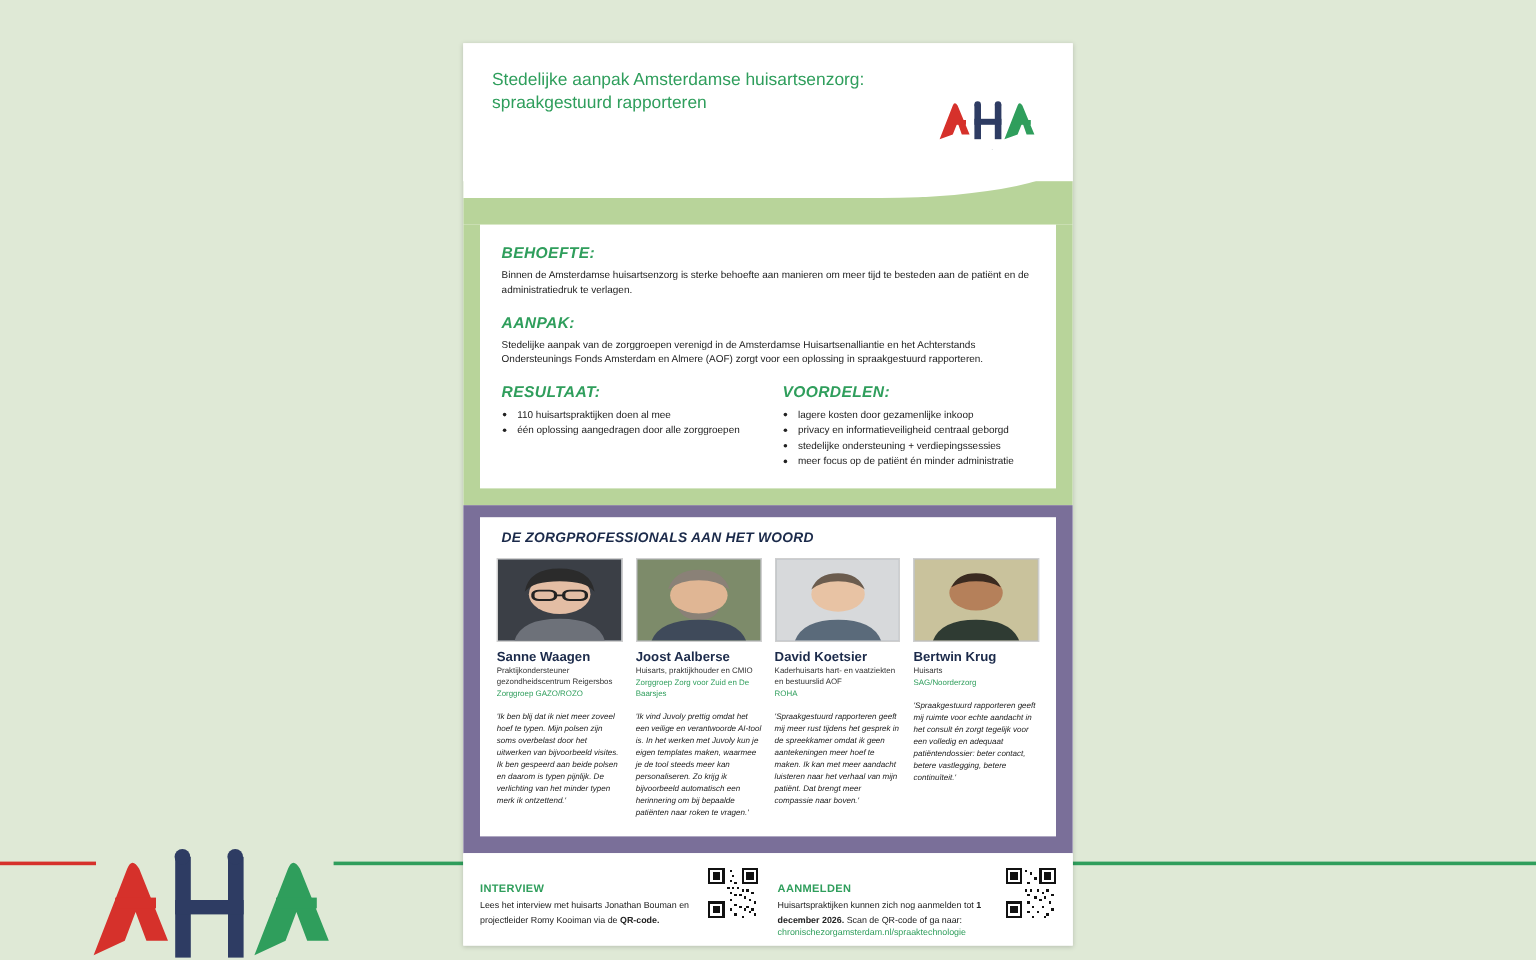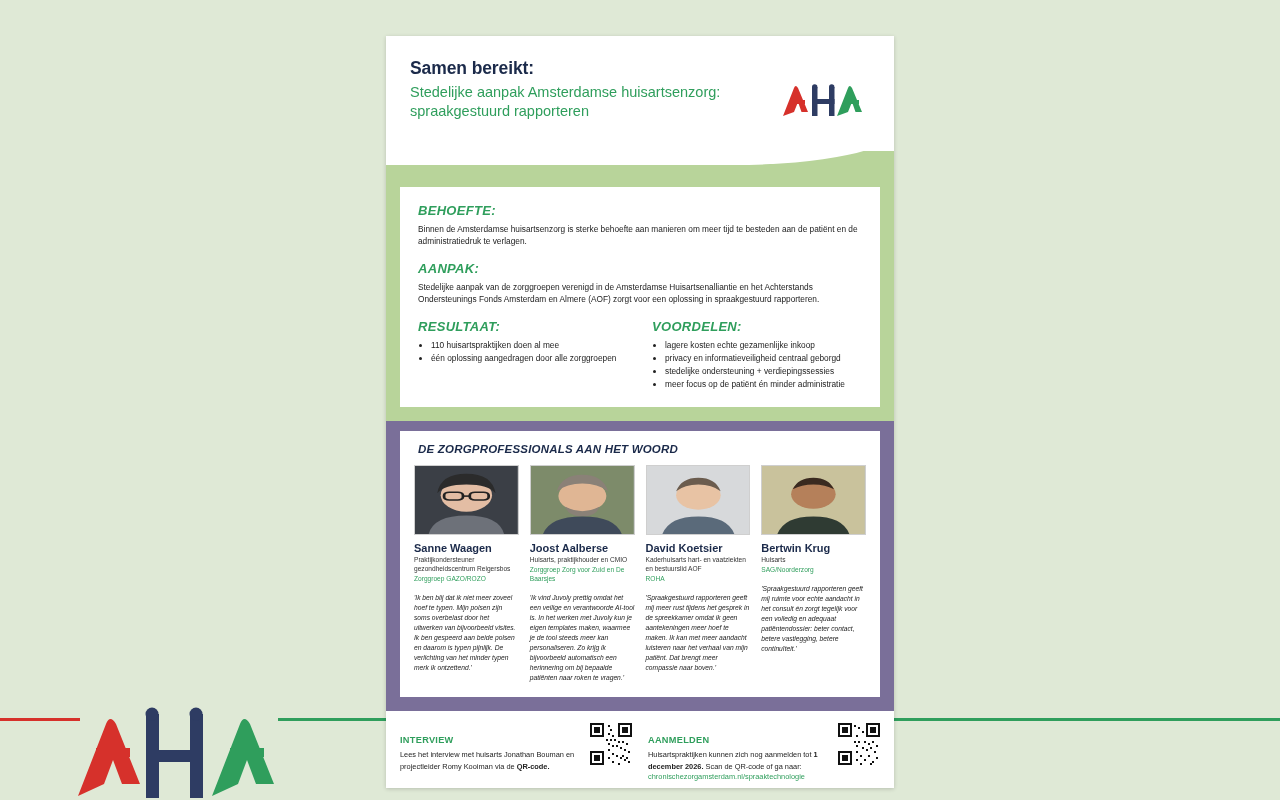--- a/index.html
+++ b/index.html
@@ -199,21 +199,20 @@
 
   <path d="M212 126 L240 54 Q244 44 250 54 L274 114 L256 114 L247 90 L238 114 Z" fill="#2f9e5c"></path>
   <rect x="230" y="78" width="34" height="9" fill="#2f9e5c"></rect>
 </svg>
 <div class="rule-red"></div>
 <div class="rule-green"></div>
 
 <div class="poster">
 
   <div class="poster-header">
-    <div class="hdr-title">Samen bereikt:</div>
     <div class="hdr-sub">Stedelijke aanpak Amsterdamse huisartsenzorg: spraakgestuurd rapporteren</div>
 
     <div class="hdr-logo">
       <svg width="86" height="36" viewBox="0 0 86 36" xmlns="http://www.w3.org/2000/svg">
         <path d="M2 34 L13 6 Q14.5 2 17 6 L27 30 L20.5 30 L17 20 L13 30 Z" fill="#d6312b"></path>
         <rect x="9" y="18" width="15" height="4" fill="#d6312b"></rect>
         <rect x="31" y="5" width="5.5" height="29" fill="#2e3c63"></rect>
         <rect x="48" y="5" width="5.5" height="29" fill="#2e3c63"></rect>
         <rect x="31" y="17" width="22.5" height="5" fill="#2e3c63"></rect>
         <circle cx="33.7" cy="5" r="2.7" fill="#2e3c63"></circle>
@@ -243,21 +242,21 @@
         <div class="col">
           <div class="sect-h">RESULTAAT:</div>
           <ul class="bullets">
             <li>110 huisartspraktijken doen al mee</li>
             <li>één oplossing aangedragen door alle zorggroepen</li>
           </ul>
         </div>
         <div class="col">
           <div class="sect-h">VOORDELEN:</div>
           <ul class="bullets">
-            <li>lagere kosten echte gezamenlijke inkoop</li>
+            <li>lagere kosten door gezamenlijke inkoop</li>
             <li>privacy en informatieveiligheid centraal geborgd</li>
             <li>stedelijke ondersteuning + verdiepingssessies</li>
             <li>meer focus op de patiënt én minder administratie</li>
           </ul>
         </div>
       </div>
 
     </div>
   </div>
 

